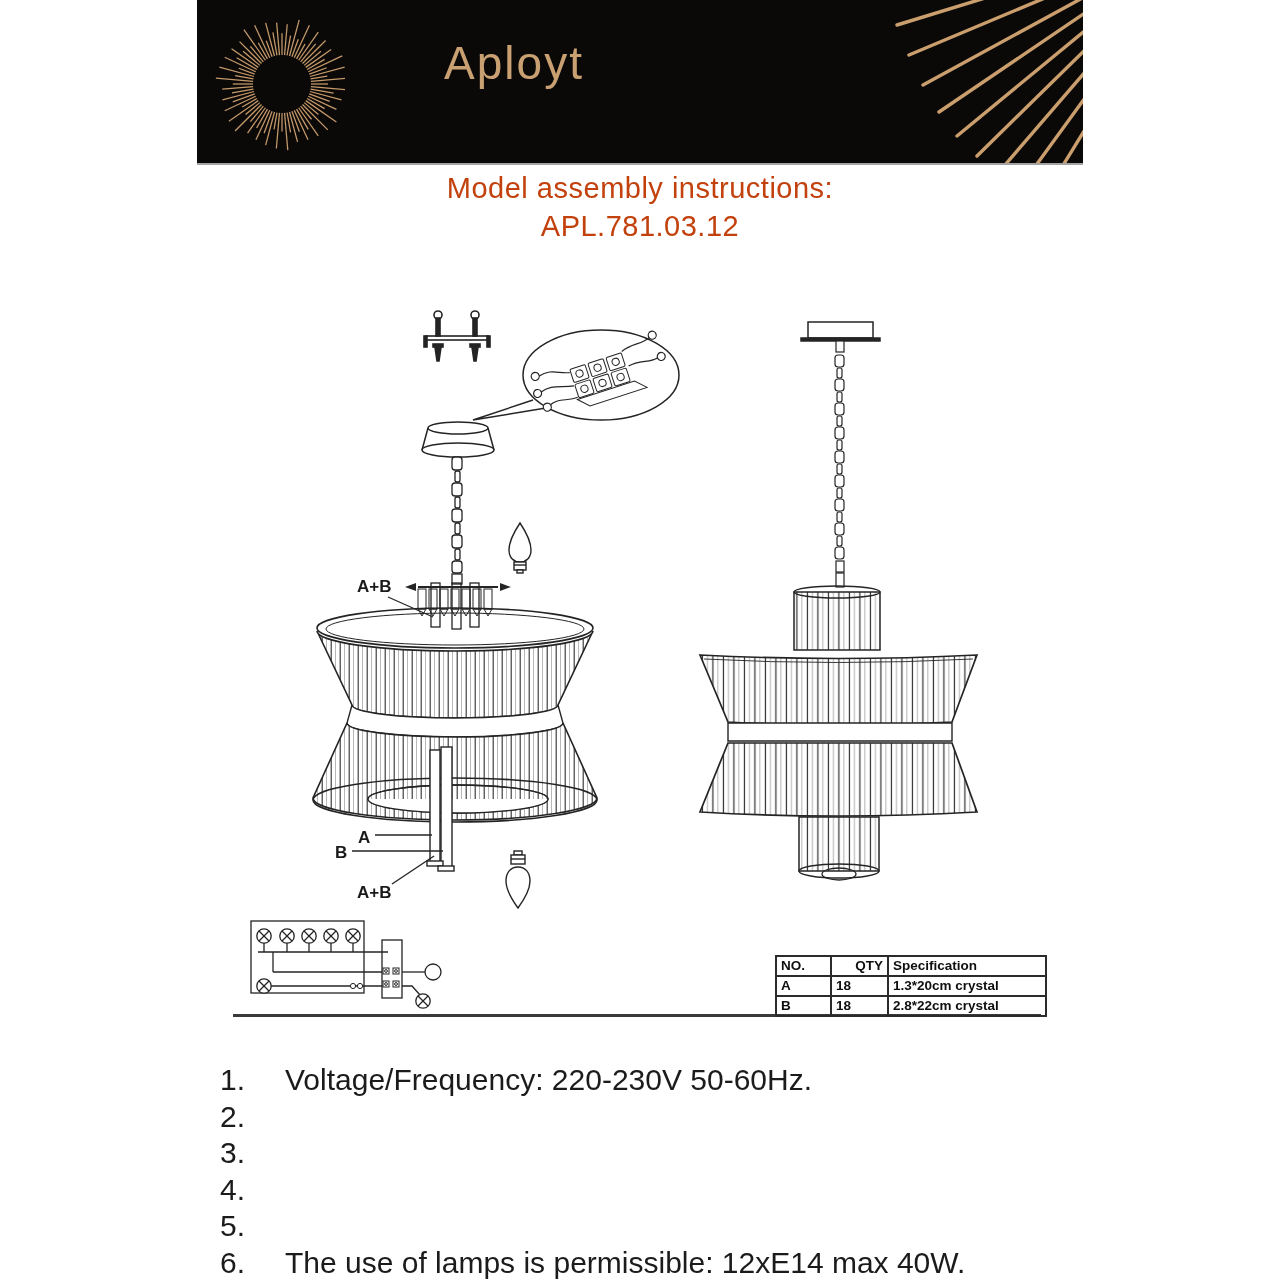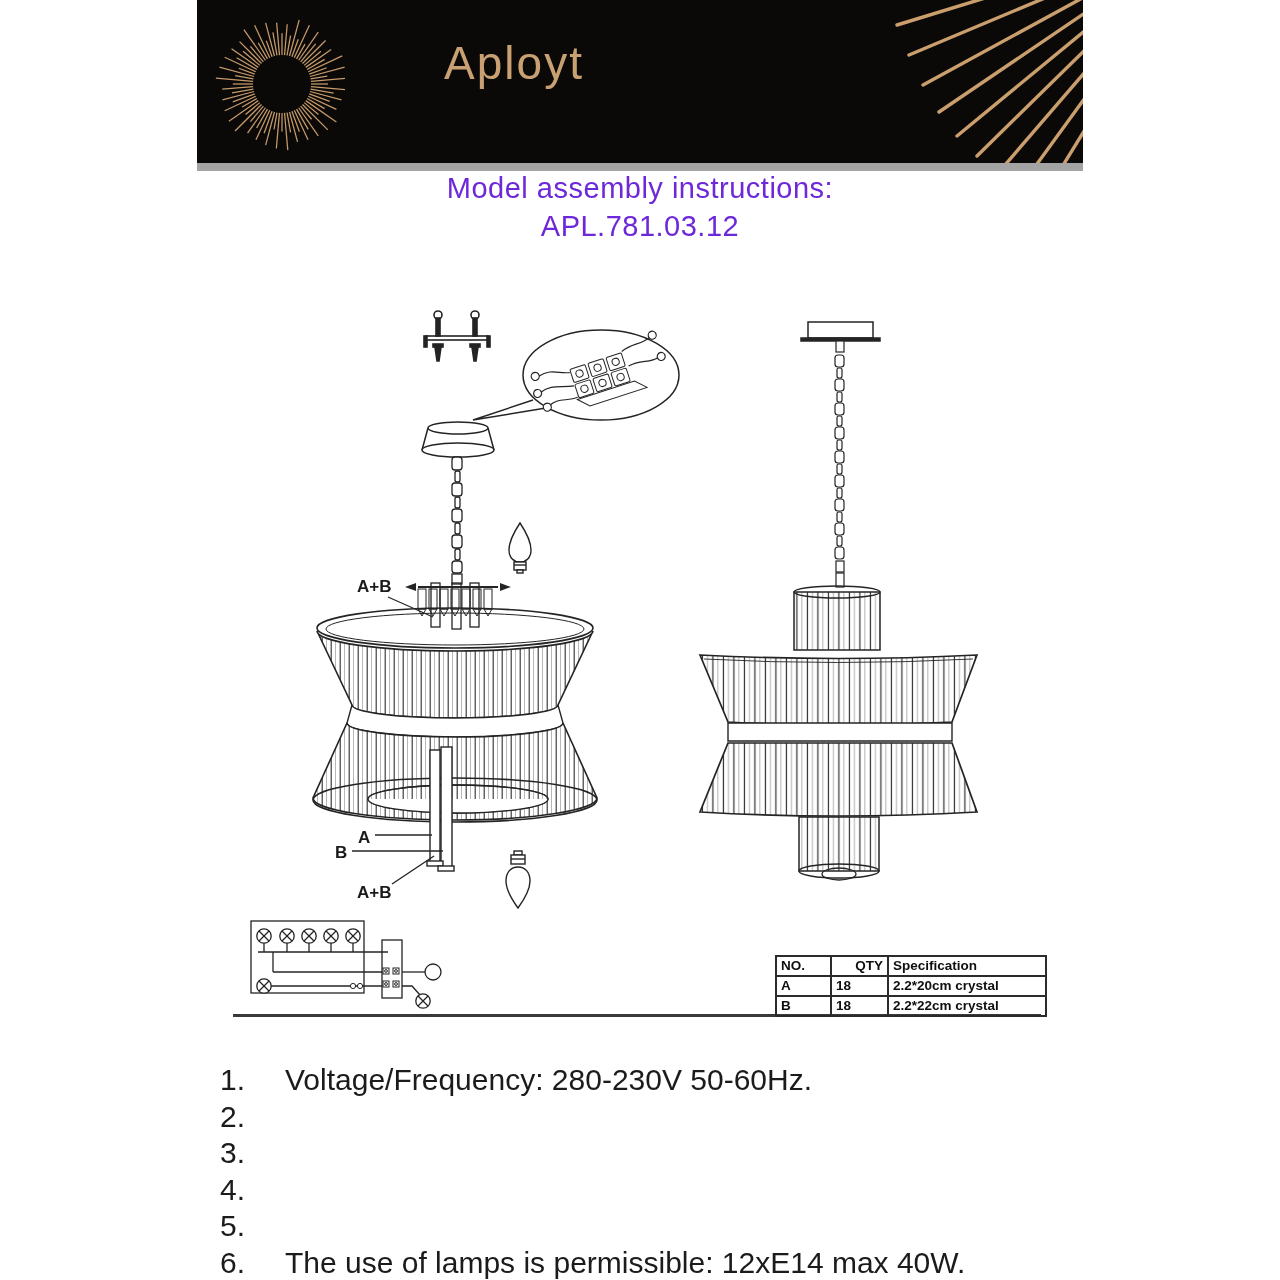--- a/index.html
+++ b/index.html
@@ -1,29 +1,29 @@
 <!DOCTYPE html>
 <html><head>
 <meta charset="utf-8">
 <style>
   html,body{margin:0;padding:0;background:#fff;}
   .page{position:relative;width:1280px;height:1280px;background:#ffffff;
         font-family:"Liberation Sans",sans-serif;overflow:hidden;}
 
   
   .banner{position:absolute;left:197px;top:0;width:886px;height:163px;
-          background:#0b0908;border-bottom:8px solid #a3a3a3;}
+          background:#0b0908;border-bottom:2px solid #a3a3a3;}
   .banner svg{position:absolute;top:0;left:0;}
   .wordmark{position:absolute;left:222px;top:28px;width:190px;height:70px;
             display:flex;align-items:center;justify-content:center;
             font-size:46px;font-weight:300;letter-spacing:2px;color:#c9a072;}
 
   
   .title-line{position:absolute;left:0;width:1280px;text-align:center;
-              color:#6d28d9;font-size:29px;letter-spacing:.5px;}
+              color:#c2410c;font-size:29px;letter-spacing:.5px;}
   .t1{top:172px;} .t2{top:210px;}
 
   
   .drawL{position:absolute;left:240px;top:295px;}
   .drawR{position:absolute;left:680px;top:315px;}
   .wiring{position:absolute;left:245px;top:915px;}
   svg .ink{stroke:#242424;fill:none;}
   svg text.lbl{font-family:"Liberation Sans",sans-serif;font-size:17px;font-weight:bold;fill:#1a1a1a;}
 
   
@@ -435,34 +435,34 @@
   <table class="parts">
     <tbody>
         <tr>
       <th class="c1">NO.</th>
       <th class="c2">QTY</th>
       <th class="c3">Specification</th>
     </tr>
     <tr>
       <td>A</td>
       <td>18</td>
-      <td>2.2*20cm crystal</td>
+      <td>1.3*20cm crystal</td>
     </tr>
     <tr>
       <td>B</td>
       <td>18</td>
-      <td>2.2*22cm crystal</td>
+      <td>2.8*22cm crystal</td>
     </tr>
   </tbody>
     </table>
 
   <div class="ins">
     <div class="ins-row">
       <span class="num">1.</span>
-      <span class="txt">Voltage/Frequency: 280-230V 50-60Hz.</span>
+      <span class="txt">Voltage/Frequency: 220-230V 50-60Hz.</span>
     </div>
     <div class="ins-row">
       <span class="num">2.</span>
     </div>
     <div class="ins-row">
       <span class="num">3.</span>
     </div>
     <div class="ins-row">
       <span class="num">4.</span>
     </div>

